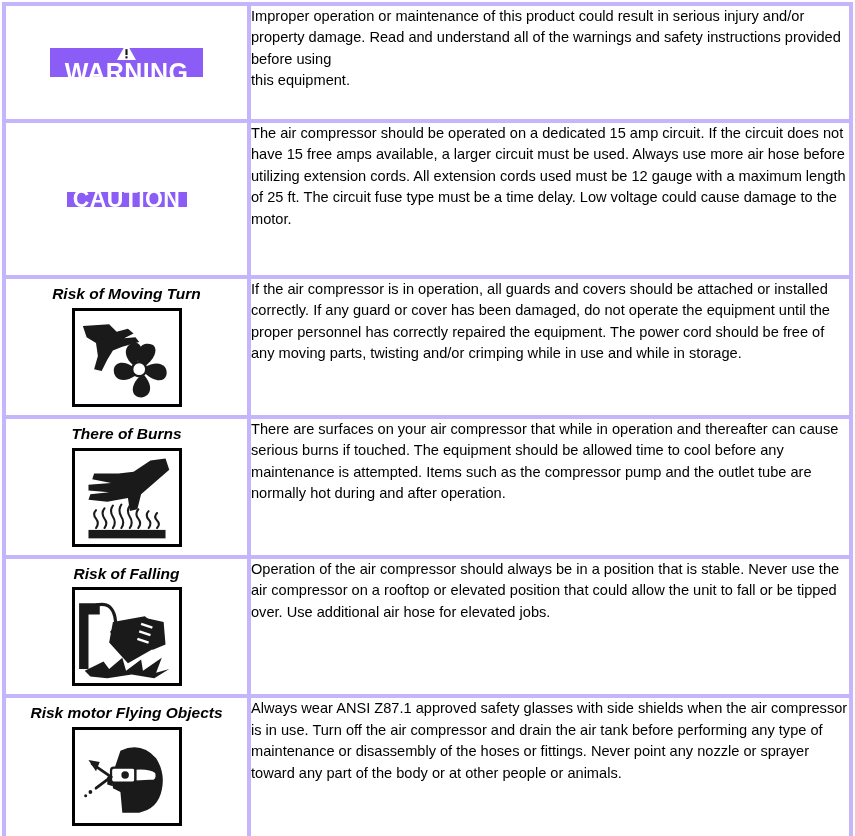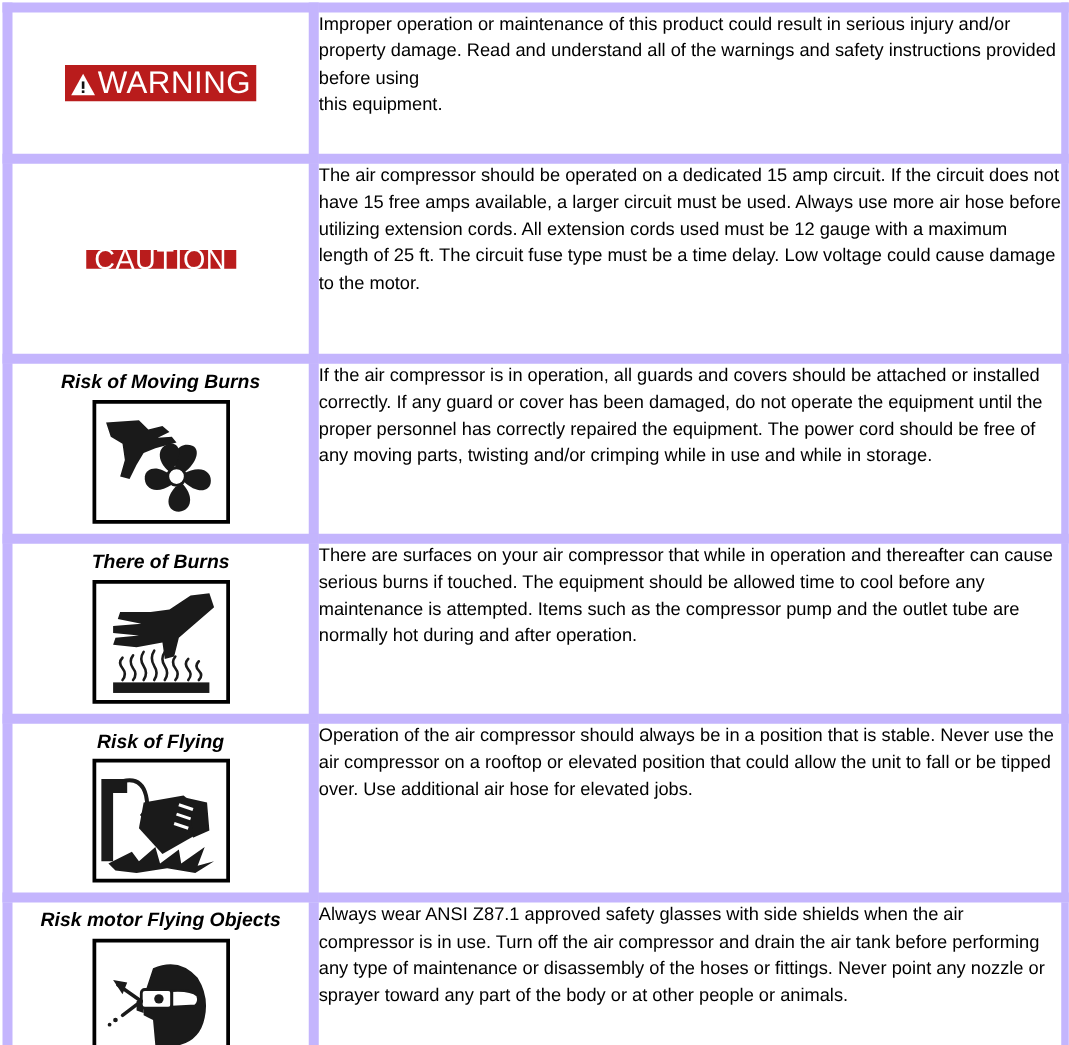--- a/index.html
+++ b/index.html
@@ -19,21 +19,21 @@
     width: 851px;
     height: 832px;
     margin: 2px;
     border: 2px solid #000000;
     border-collapse: collapse;
     box-sizing: border-box;
     table-layout: fixed;
   }
 
   .safety-table td {
-    border: 8px solid #c4b5fd;
+    border: 4px solid #c4b5fd;
     padding: 0;
     vertical-align: top;
     background: #ffffff;
   }
 
   col.label-col { width: 245px; }
   col.body-col  { width: 602px; }
 
   
   .label-cell {
@@ -45,25 +45,26 @@
     display: flex;
     align-items: center;
     justify-content: center;
     height: 100%;
   }
 
   .signal-badge {
     display: inline-flex;
     align-items: center;
     justify-content: center;
-    background: #b91c1c;
+    background: #8b5cf6;
     color: #ffffff;
-    font-weight: normal;
+    font-weight: bold;
     letter-spacing: 0.4px;
     line-height: 1;
+    flex-direction: column;
   }
   .signal-badge.warning {
     width: 153px;
     height: 29px;
     font-size: 25px;
   }
   .signal-badge.caution {
     width: 120px;
     height: 15px;
     font-size: 23px;
@@ -148,21 +149,21 @@
         </div>
       </td>
       <td class="body-cell">
         <div class="body-text">The air compressor should be operated on a dedicated 15 amp circuit. If the circuit does not have 15 free amps available, a larger circuit must be used. Always use more air hose before utilizing extension cords. All extension cords used must be 12 gauge with a maximum length of 25 ft. The circuit fuse type must be a time delay. Low voltage could cause damage to the motor.</div>
       </td>
     </tr>
 
     <tr>
       <td class="label-cell" style="height:135px">
         <div class="risk-block">
-          <div class="risk-title">Risk of Moving Burns</div>
+          <div class="risk-title">Risk of Moving Turn</div>
           <div class="pictogram-box">
             <svg viewBox="0 0 110 99" aria-hidden="true">
 
               <path d="M8,16 L36,14 L44,22 L56,19 L62,24 L52,29 L64,28 L68,33 L50,38
                        L40,42 L34,52 L28,64 L20,62 L24,48 L22,34 L12,28 Z" fill="#1a1a1a"></path>
 
               <g fill="#1a1a1a" transform="translate(68,62)">
                 <path d="M0,-5 C-6,-22 4,-30 14,-26 C20,-23 18,-12 6,-3 Z"></path>
                 <path d="M5,-2 C21,-11 31,-4 29,6 C27,14 16,14 6,4 Z"></path>
                 <path d="M5,6 C16,18 12,29 2,30 C-7,30 -11,20 -1,9 Z"></path>
@@ -207,21 +208,21 @@
         </div>
       </td>
       <td class="body-cell">
         <div class="body-text">There are surfaces on your air compressor that while in operation and thereafter can cause serious burns if touched. The equipment should be allowed time to cool before any maintenance is attempted. Items such as the compressor pump and the outlet tube are normally hot during and after operation.</div>
       </td>
     </tr>
 
     <tr>
       <td class="label-cell" style="height:135px">
         <div class="risk-block">
-          <div class="risk-title">Risk of Flying</div>
+          <div class="risk-title">Risk of Falling</div>
           <div class="pictogram-box">
             <svg viewBox="0 0 110 99" aria-hidden="true">
 
               <path d="M4,14 L26,14 L26,26 L14,26 L14,84 L4,84 Z" fill="#1a1a1a"></path>
 
               <path d="M22,16 q16,-4 20,12 q3,12 -4,18" stroke="#1a1a1a" stroke-width="3.4" fill="none"></path>
 
               <g fill="#1a1a1a">
                 <path d="M40,34 L74,28 L86,38 L84,62 L56,78 L36,56 Z"></path>
                 <path d="M76,30 L94,34 L96,58 L82,64 L80,40 Z"></path>

